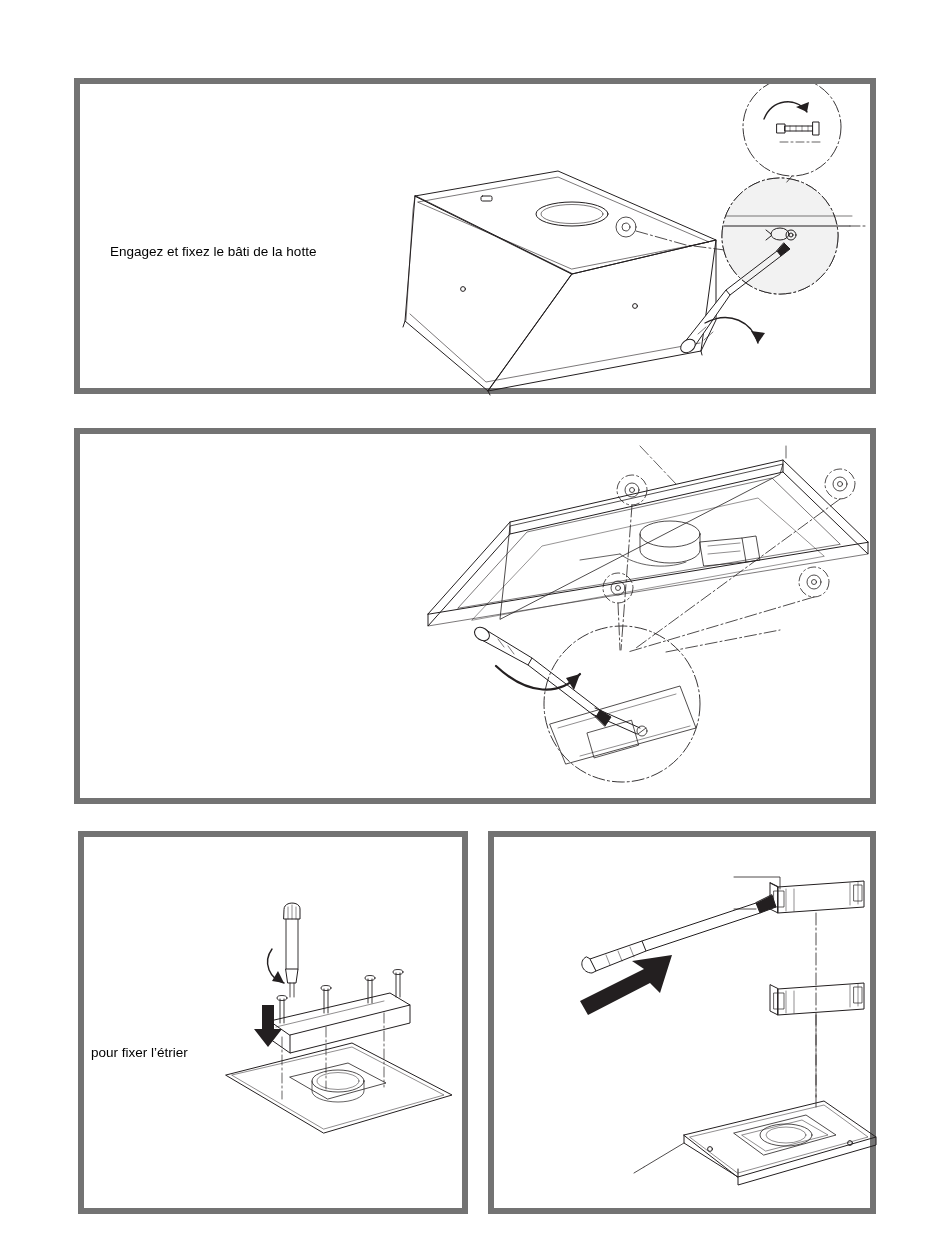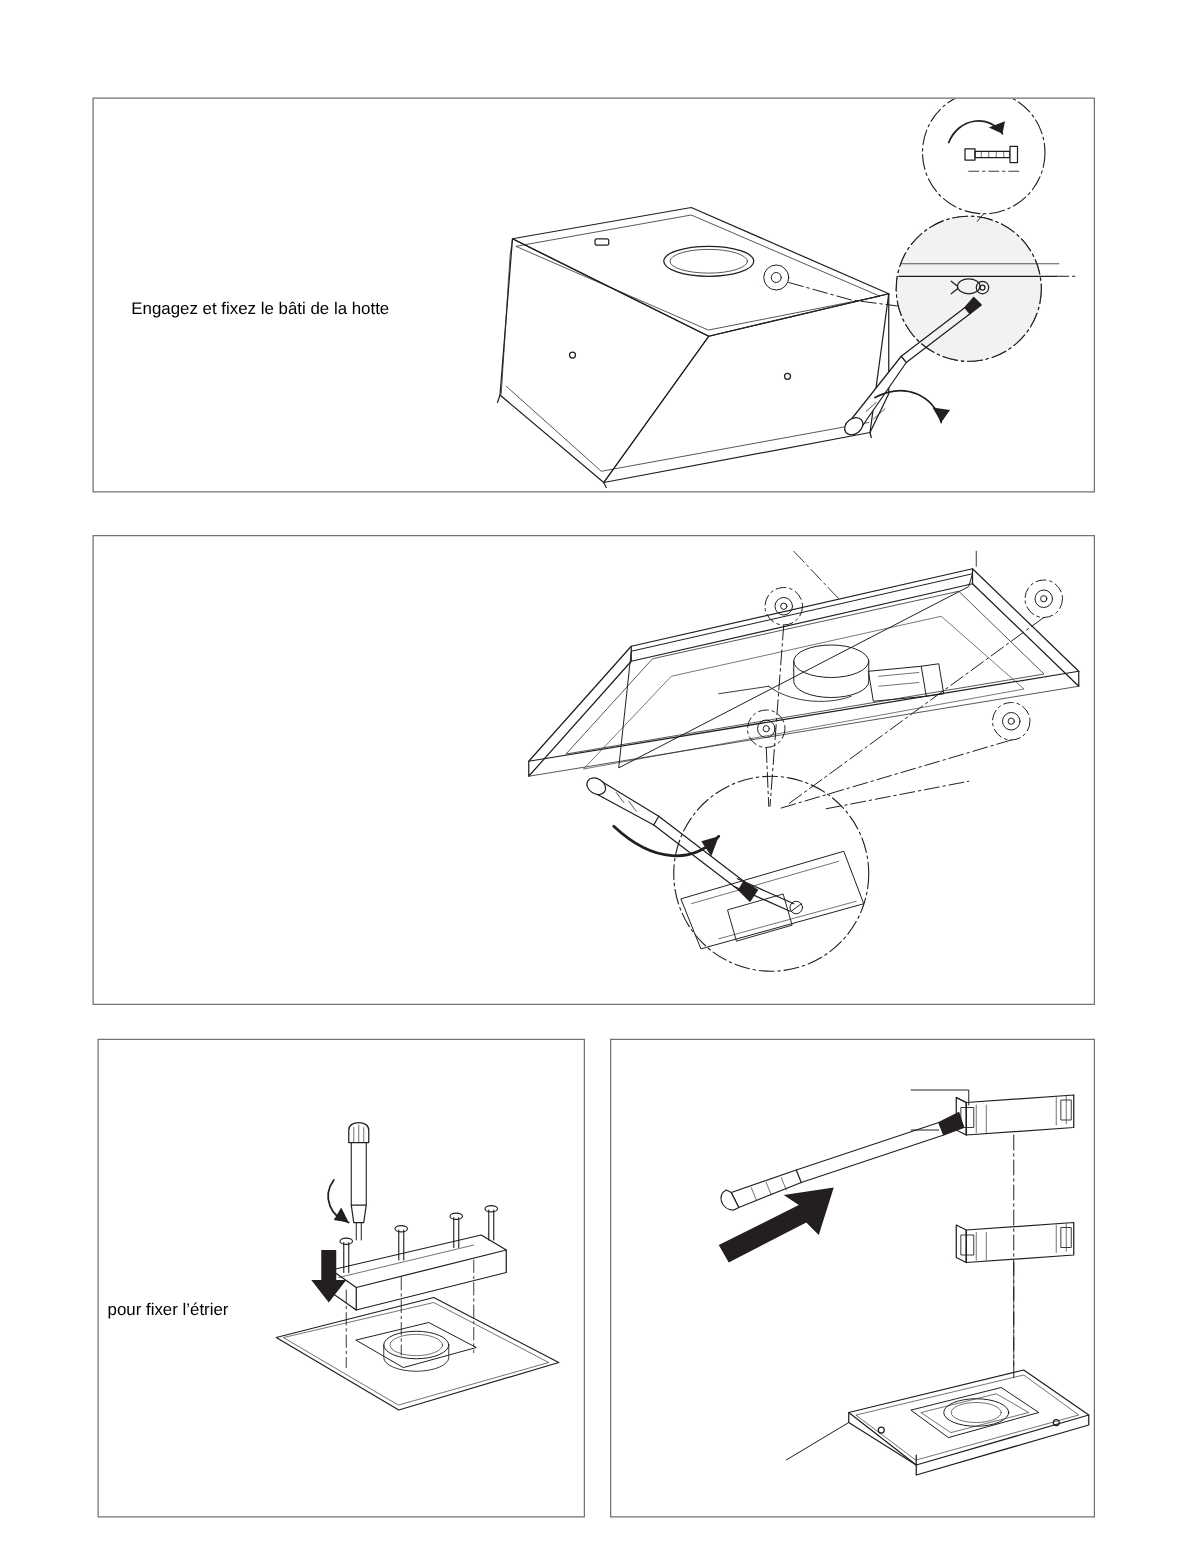--- a/index.html
+++ b/index.html
@@ -16,21 +16,21 @@
     overflow: hidden;
   }
   .page {
     position: absolute;
     left: 0; top: 0;
     width: 950px;
     height: 1248px;
   }
   .panel {
     position: absolute;
-    border: 1px solid #737373;
+    border: 6px solid #737373;
     background: #ffffff;
     box-sizing: border-box;
   }
   #panel-1 {
     left: 74px;
     top: 78px;
     width: 802px;
     height: 316px;
   }
   #panel-2 {

